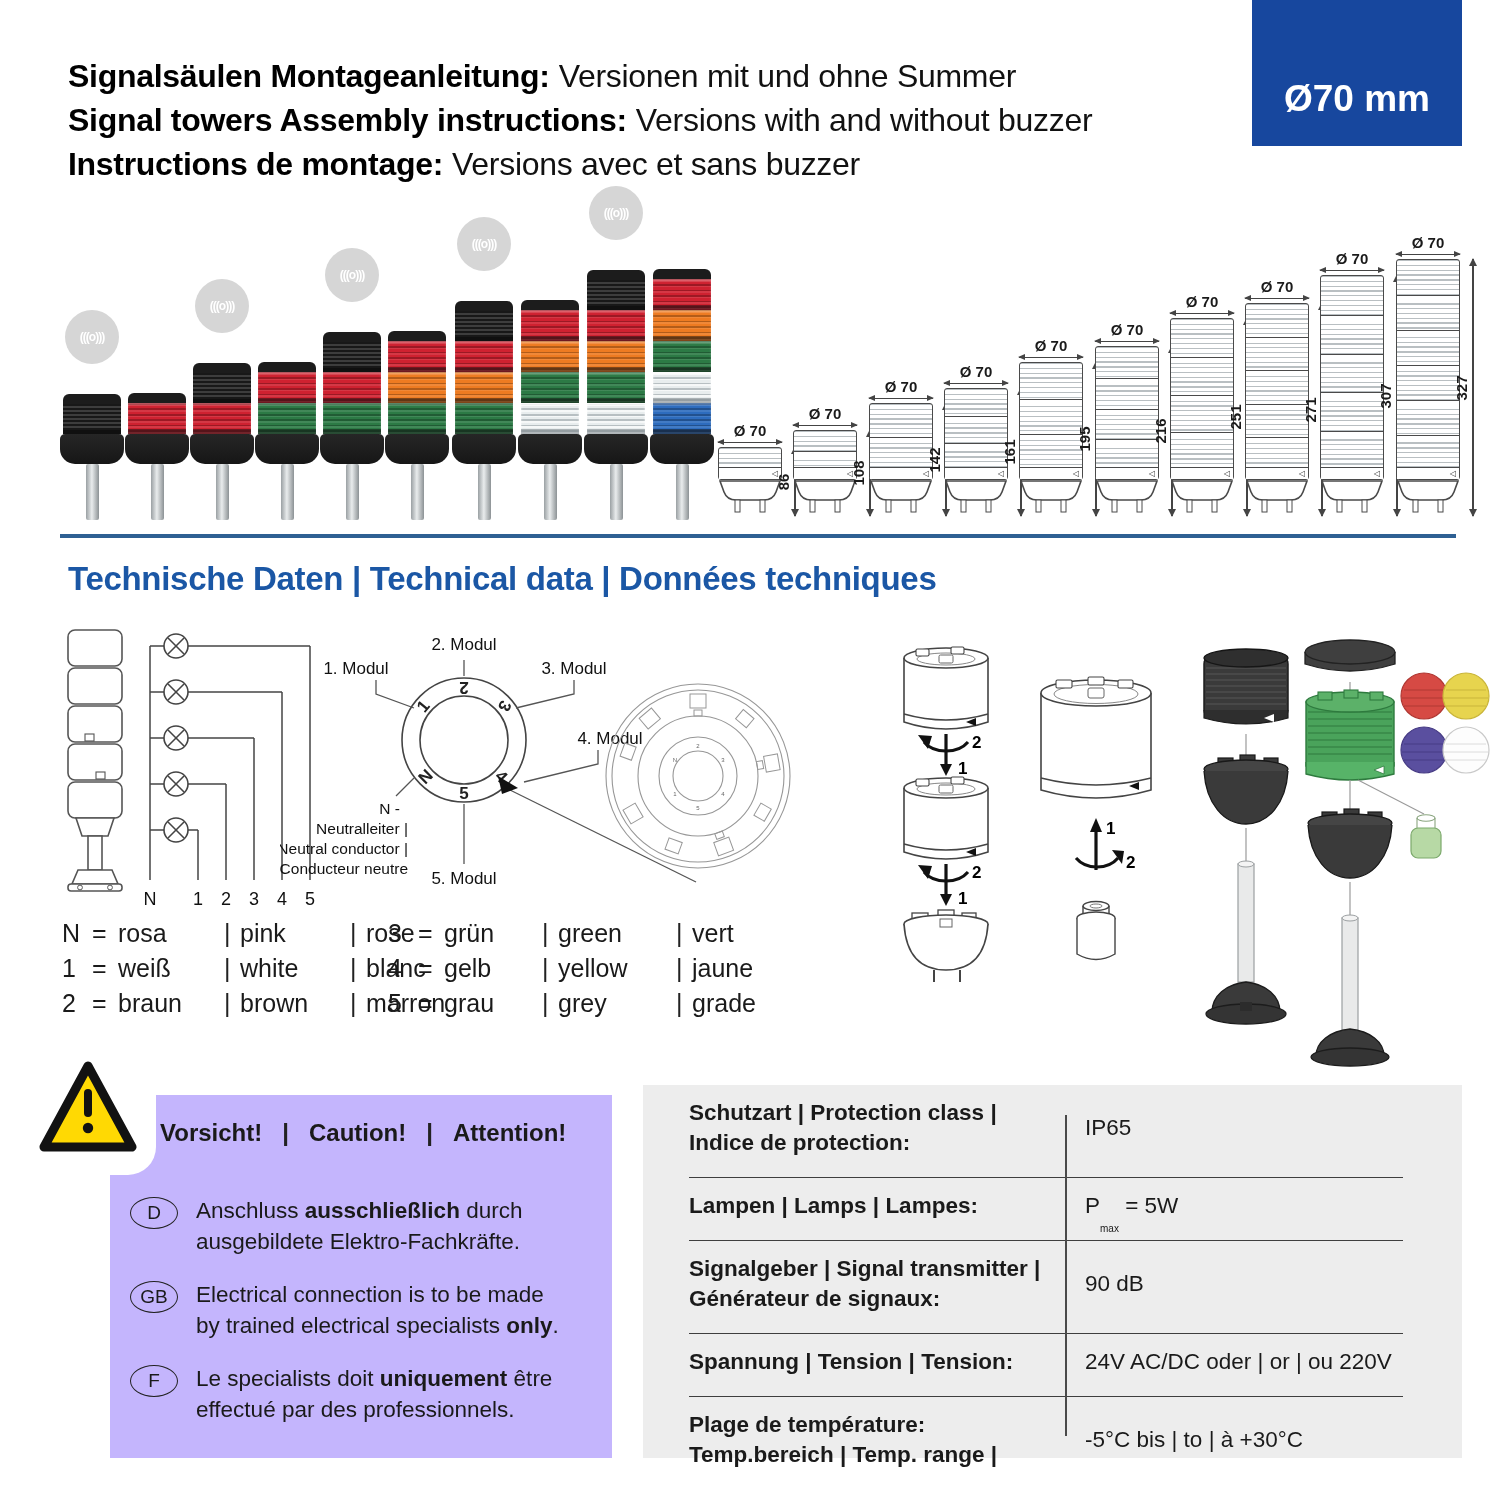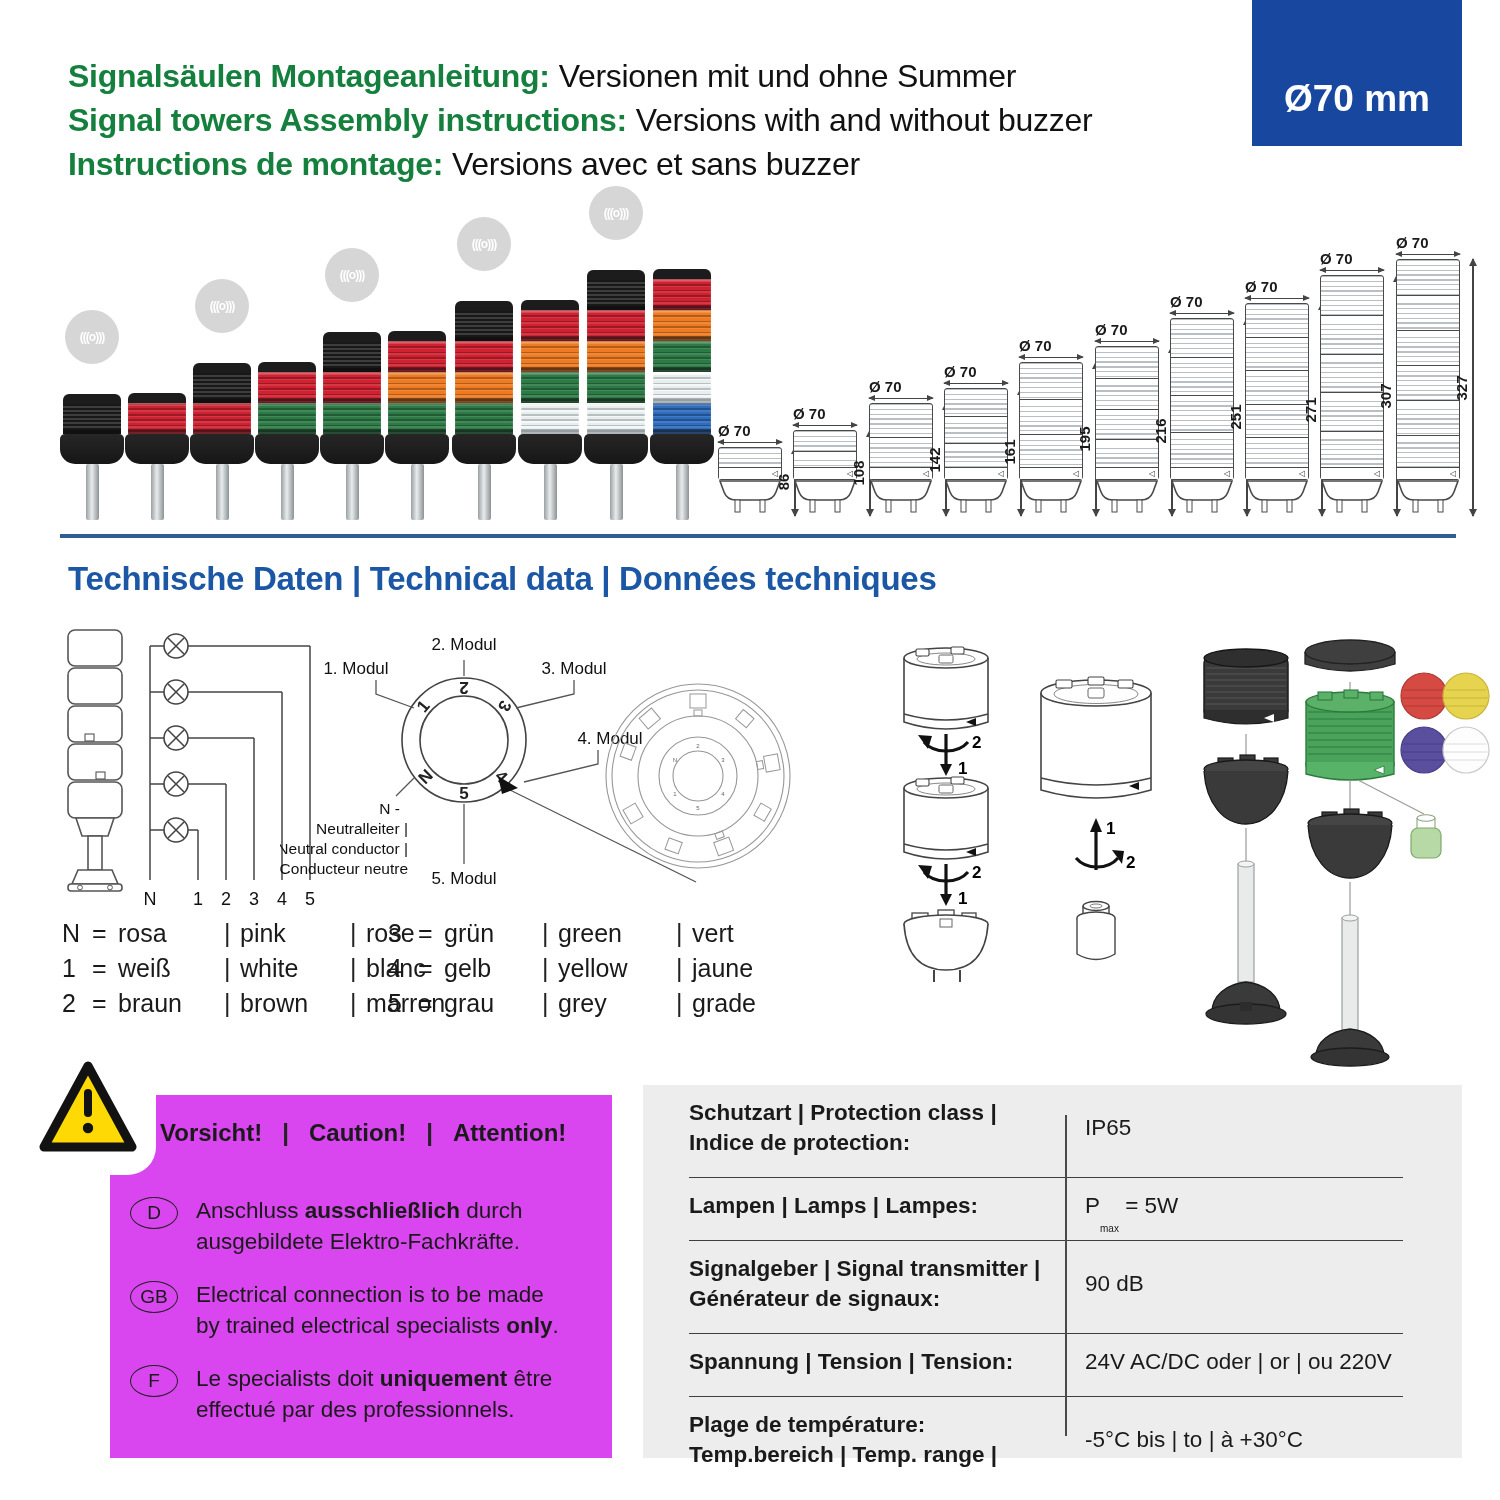--- a/index.html
+++ b/index.html
@@ -1,21 +1,21 @@
 <!DOCTYPE html>
 <html><head>
 <meta charset="utf-8">
 <style>
   html,body{margin:0;padding:0;background:#fff;}
   .page{position:relative;width:1500px;height:1500px;background:#fff;overflow:hidden;
         font-family:"Liberation Sans",sans-serif;color:#1a1a1a;}
   
   .titles{position:absolute;left:68px;top:54px;}
   .title-line{font-size:32px;line-height:44px;white-space:nowrap;letter-spacing:-0.3px;}
-  .t-blue{color:#15803d;font-weight:bold;}
+  .t-blue{color:#000000;font-weight:bold;}
   .t-black{color:#111;margin-left:9px;font-weight:400;}
   .badge{position:absolute;left:1252px;top:0;width:210px;height:146px;background:#17479e;
          display:flex;align-items:flex-end;justify-content:center;padding-bottom:26px;box-sizing:border-box;}
   .badge span{color:#fff;font-size:37px;font-weight:bold;}
   
   #tower-row{position:absolute;left:55px;top:228px;width:665px;height:292px;}
   .ptower{position:absolute;bottom:0;width:58px;display:flex;flex-direction:column;align-items:center;}
   .buzz-icon{position:absolute;top:-84px;left:2px;width:54px;height:54px;border-radius:50%;
              background:#d6d6d6;color:#fff;font-weight:bold;font-size:12px;letter-spacing:-1px;
              display:flex;align-items:center;justify-content:center;}
@@ -28,21 +28,21 @@
         box-shadow:inset 0 -4px 0 #101010;}
   .seg-red{background-color:#cf2130;}
   .seg-orange{background-color:#ee7b21;}
   .seg-green{background-color:#2c7a45;}
   .seg-clear{background-color:#e8edee;background-image:repeating-linear-gradient(180deg,rgba(110,122,128,.4) 0 1.5px,rgba(255,255,255,.6) 1.5px 3px,transparent 3px 5.5px);box-shadow:inset 0 -5px 0 rgba(120,130,135,.55), inset 0 2px 2px #fff;}
   .seg-blue{background-color:#2d6cbe;}
   .pbase{width:64px;height:30px;background:linear-gradient(180deg,#262626,#161616);border-radius:5px 5px 15px 15px;}
   .ppole{width:13px;height:56px;background:linear-gradient(90deg,#9aa0a3,#e9eced 45%,#8c9295);border-radius:2px;}
   
   #dims{position:absolute;left:718px;top:228px;width:748px;height:292px;}
-  .dim{position:absolute;bottom:6px;width:64px;display:flex;flex-direction:column;}
+  .dim{position:absolute;bottom:6px;width:64px;display:flex;flex-direction:column;align-items:center;}
   .dia{font-size:15px;font-weight:bold;white-space:nowrap;height:18px;}
   .dia-line{width:100%;border-top:1.6px solid #444;position:relative;margin:2px 0 4px;}
   .dia-line::before,.dia-line::after{content:"";position:absolute;top:-4.5px;border-top:3.5px solid transparent;border-bottom:3.5px solid transparent;}
   .dia-line::before{left:-1px;border-right:7px solid #444;}
   .dia-line::after{right:-1px;border-left:7px solid #444;}
   .dbody{width:100%;box-sizing:border-box;border:1.6px solid #4a4a4a;border-radius:3px;position:relative;
          background-color:#fff;
          background-image:repeating-linear-gradient(180deg,#b9bfc2 0 1.3px,transparent 1.3px 4.8px);}
   .sline{position:absolute;left:0;right:0;height:5px;background:#fff;border-top:1.4px solid #4a4a4a;}
   .dband{position:absolute;left:0;right:0;bottom:0;height:11px;background:#fff;border-top:1.4px solid #4a4a4a;
@@ -61,21 +61,21 @@
   .dsvg{position:absolute;}
   .dsvg text{font-family:"Liberation Sans",sans-serif;}
   
   .legend-col{position:absolute;top:916px;}
   #legend-left{left:62px;}
   #legend-right{left:388px;}
   .lg-row{display:grid;grid-template-columns:30px 26px 106px 16px 110px 16px auto;font-size:25px;line-height:35px;}
   #legend-right .lg-row{grid-template-columns:30px 26px 98px 16px 118px 16px auto;}
   .lg-pipe{color:#222;}
   
-  .warning-panel{position:absolute;left:110px;top:1095px;width:502px;height:363px;background:#d946ef;}
+  .warning-panel{position:absolute;left:110px;top:1095px;width:502px;height:363px;background:#c4b5fd;}
   .halo{position:absolute;left:-30px;top:-20px;width:76px;height:100px;background:#fff;border-radius:0 0 28px 0;}
   .warn-tri{position:absolute;left:-72px;top:-37px;width:100px;height:98px;}
   .warn-title{position:absolute;left:50px;top:24px;display:flex;gap:20px;font-size:24px;font-weight:bold;}
   .notes{position:absolute;left:20px;top:100px;right:20px;}
   .note{display:flex;gap:18px;margin-bottom:22px;align-items:flex-start;}
   .lang-badge{flex:0 0 46px;height:30px;border:1.7px solid #222;border-radius:50%;display:flex;
               align-items:center;justify-content:center;font-size:19px;margin-top:2px;}
   .note-text{width:370px;font-size:22.5px;line-height:31px;}
   .note-text b{font-weight:bold;text-align:center;}
   .table-panel{position:absolute;left:643px;top:1085px;width:819px;height:373px;background:#ededed;box-sizing:border-box;}

